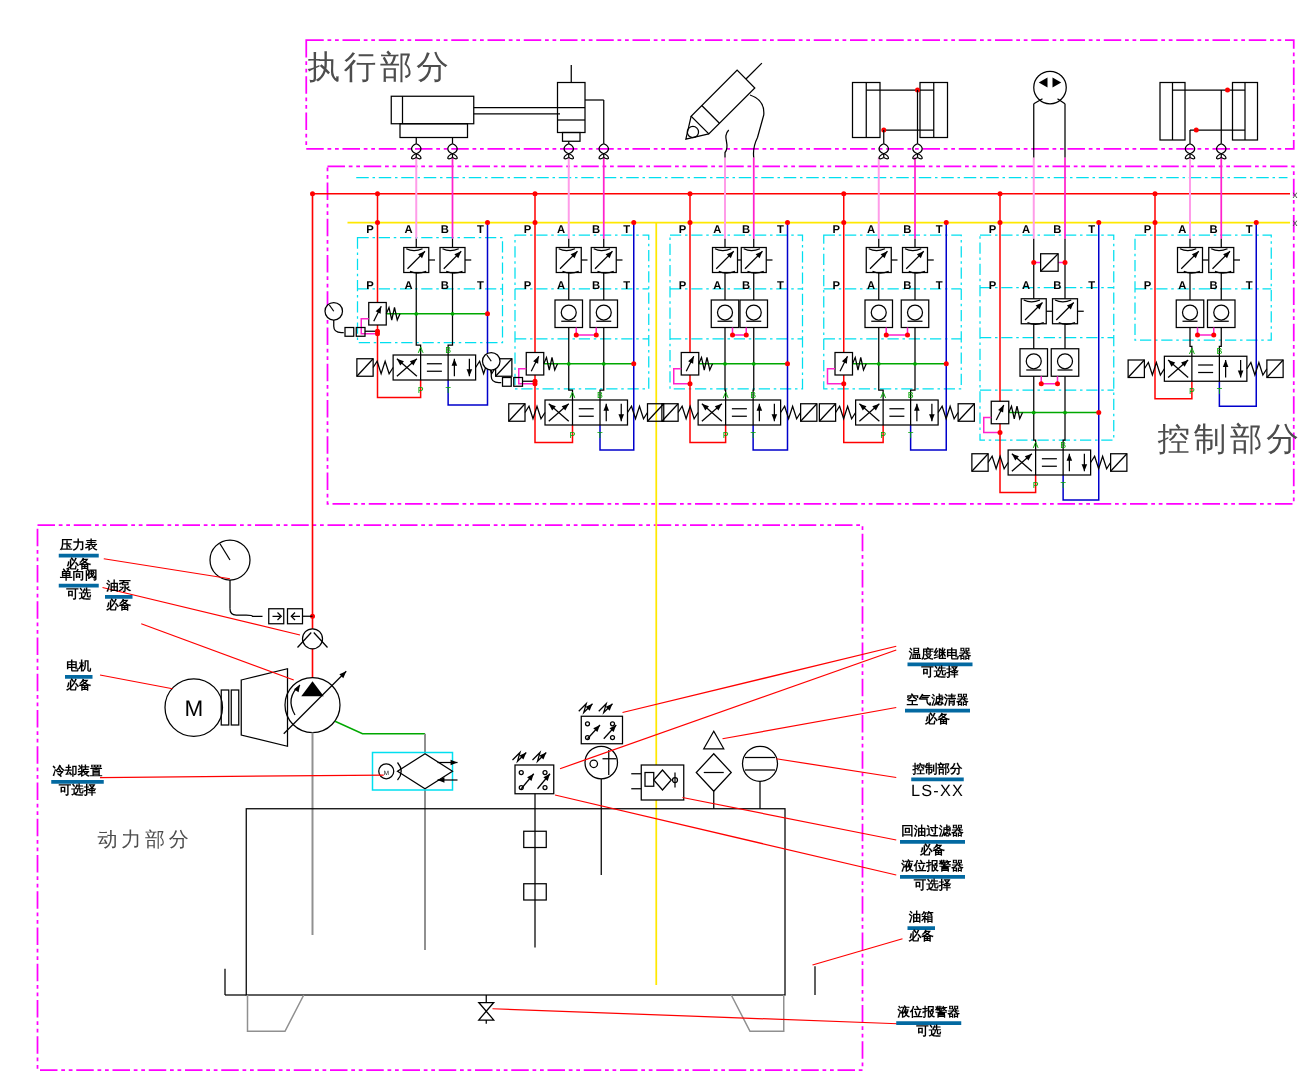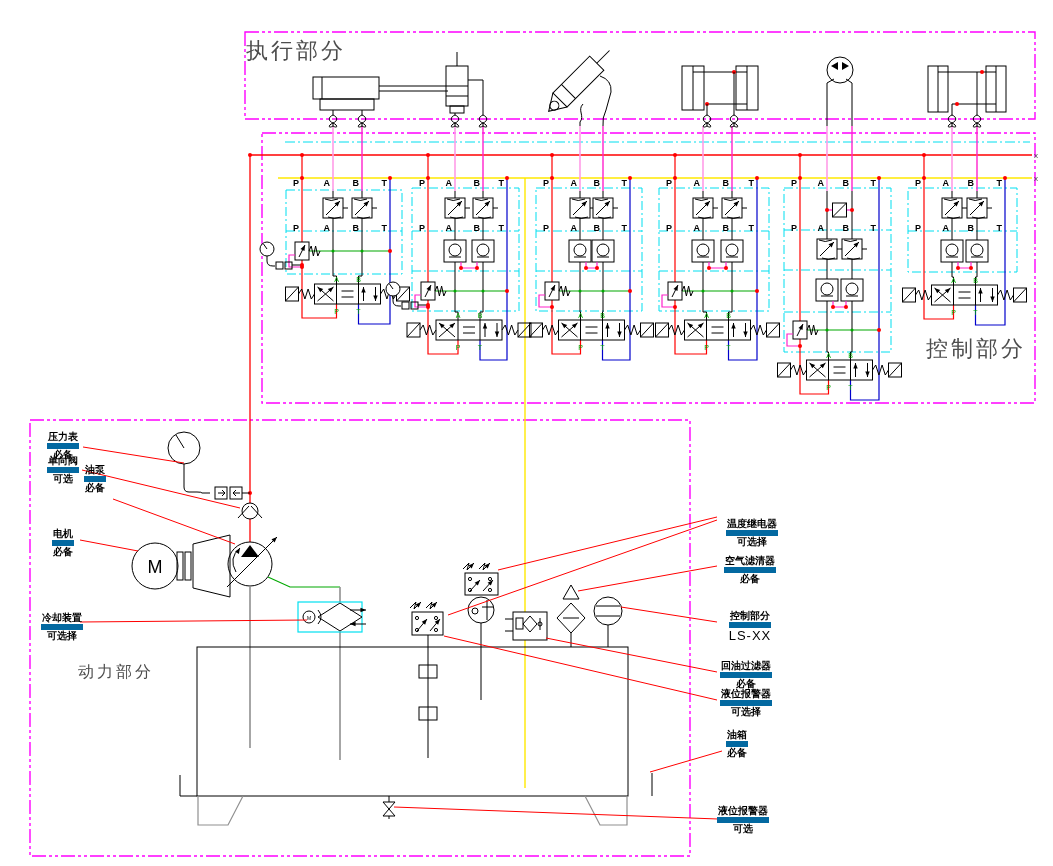--- a/index.html
+++ b/index.html
@@ -1,26 +1,26 @@
 <!DOCTYPE html>
 <html><head>
 <meta charset="utf-8">
 <style>
   html,body{margin:0;padding:0;background:#fff;}
   #canvas{position:relative;width:1053px;height:866px;background:#fff;overflow:hidden;
           font-family:"Liberation Sans",sans-serif;}
   #schematic{position:absolute;left:0;top:0;}
-  .sec-title{position:absolute;font-size:22px;color:#4d4d4d;letter-spacing:3px;z-index:5;
+  .sec-title{position:absolute;font-size:26px;color:#4d4d4d;letter-spacing:3px;z-index:5;
              font-family:"Liberation Sans",sans-serif;}
   #t-exec{left:246px;top:36px}
   #t-ctrl{left:926px;top:334px}
   #t-power{left:78px;top:662px;font-size:16px}
   .callout{position:absolute;font:bold 10px "Liberation Sans",sans-serif;color:#000;
            text-align:center;line-height:12px;z-index:5;white-space:nowrap}
-  .callout .l1{display:inline-block;border-bottom:6px solid #0369a1;padding:0 1px}
+  .callout .l1{display:inline-block;border-bottom:3px solid #0369a1;padding:0 1px}
   .callout .l2{display:block;font-weight:bold}
   #c1{left:28px;top:431px;width:70px}
   #c2{left:28px;top:455px;width:70px}
   #c3{left:60px;top:464px;width:70px}
   #c4{left:28px;top:528px;width:70px}
   #c5{left:20px;top:612px;width:84px}
   #c6{left:708px;top:518px;width:88px}
   #c7{left:706px;top:555px;width:88px}
   #c8{left:706px;top:610px;width:88px}
   #c8 .l2{font:13px "Liberation Sans",sans-serif;letter-spacing:1px;font-weight:normal}

